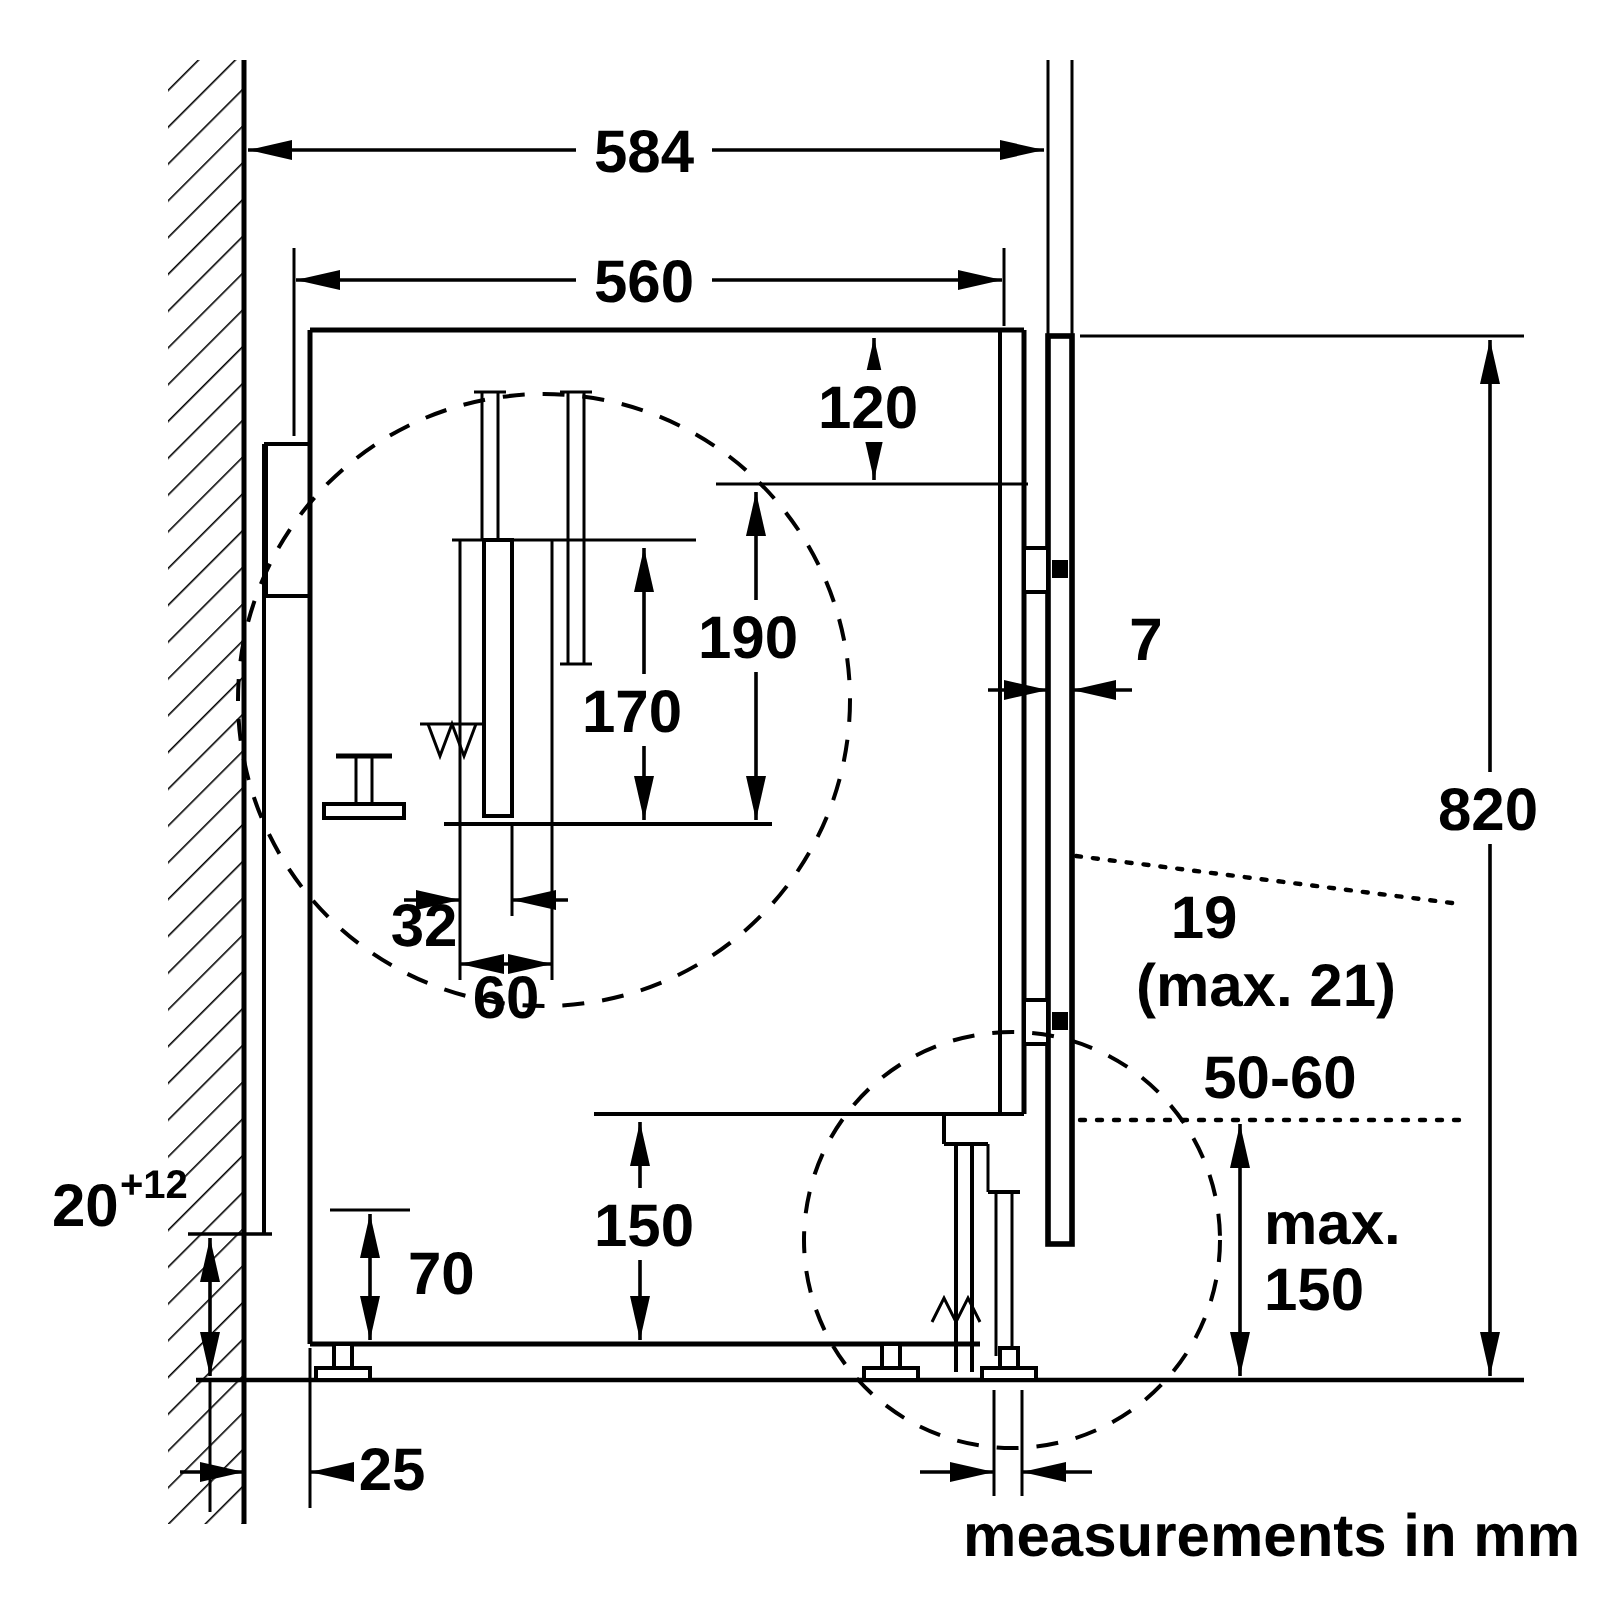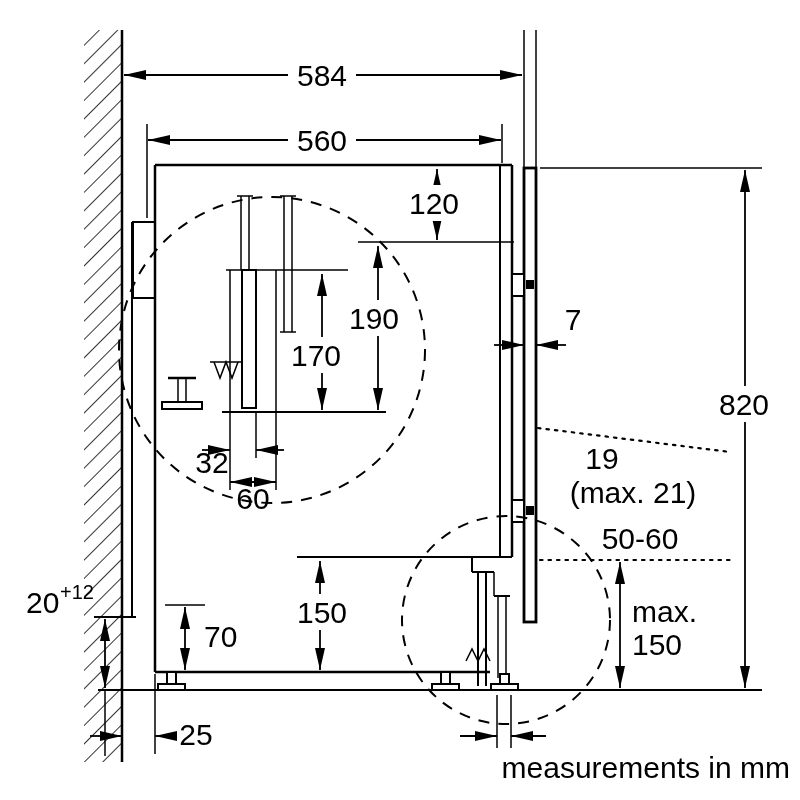--- a/index.html
+++ b/index.html
@@ -1,16 +1,16 @@
 <!DOCTYPE html>
 <html><head>
 <meta charset="utf-8">
 <style>
   html,body{margin:0;padding:0;background:#ffffff;}
-  .stage{width:800px;height:800px;position:relative;background:#fff;font-family:"Liberation Sans",sans-serif;}
+  .stage{width:800px;height:800px;position:relative;background:#fff;font-family:"Liberation Sans",sans-serif;font-weight:bold;}
   svg{display:block;}
   svg text{font-family:"Liberation Sans",sans-serif;fill:#000;}
   .t30{font-size:30px;}
   .t20{font-size:20px;}
   .mid{text-anchor:middle;}
   .end{text-anchor:end;}
   .ln{stroke:#000;fill:none;}
   .w28{stroke-width:2.8;}
   .w25{stroke-width:2.5;}
   .w22{stroke-width:2.2;}

